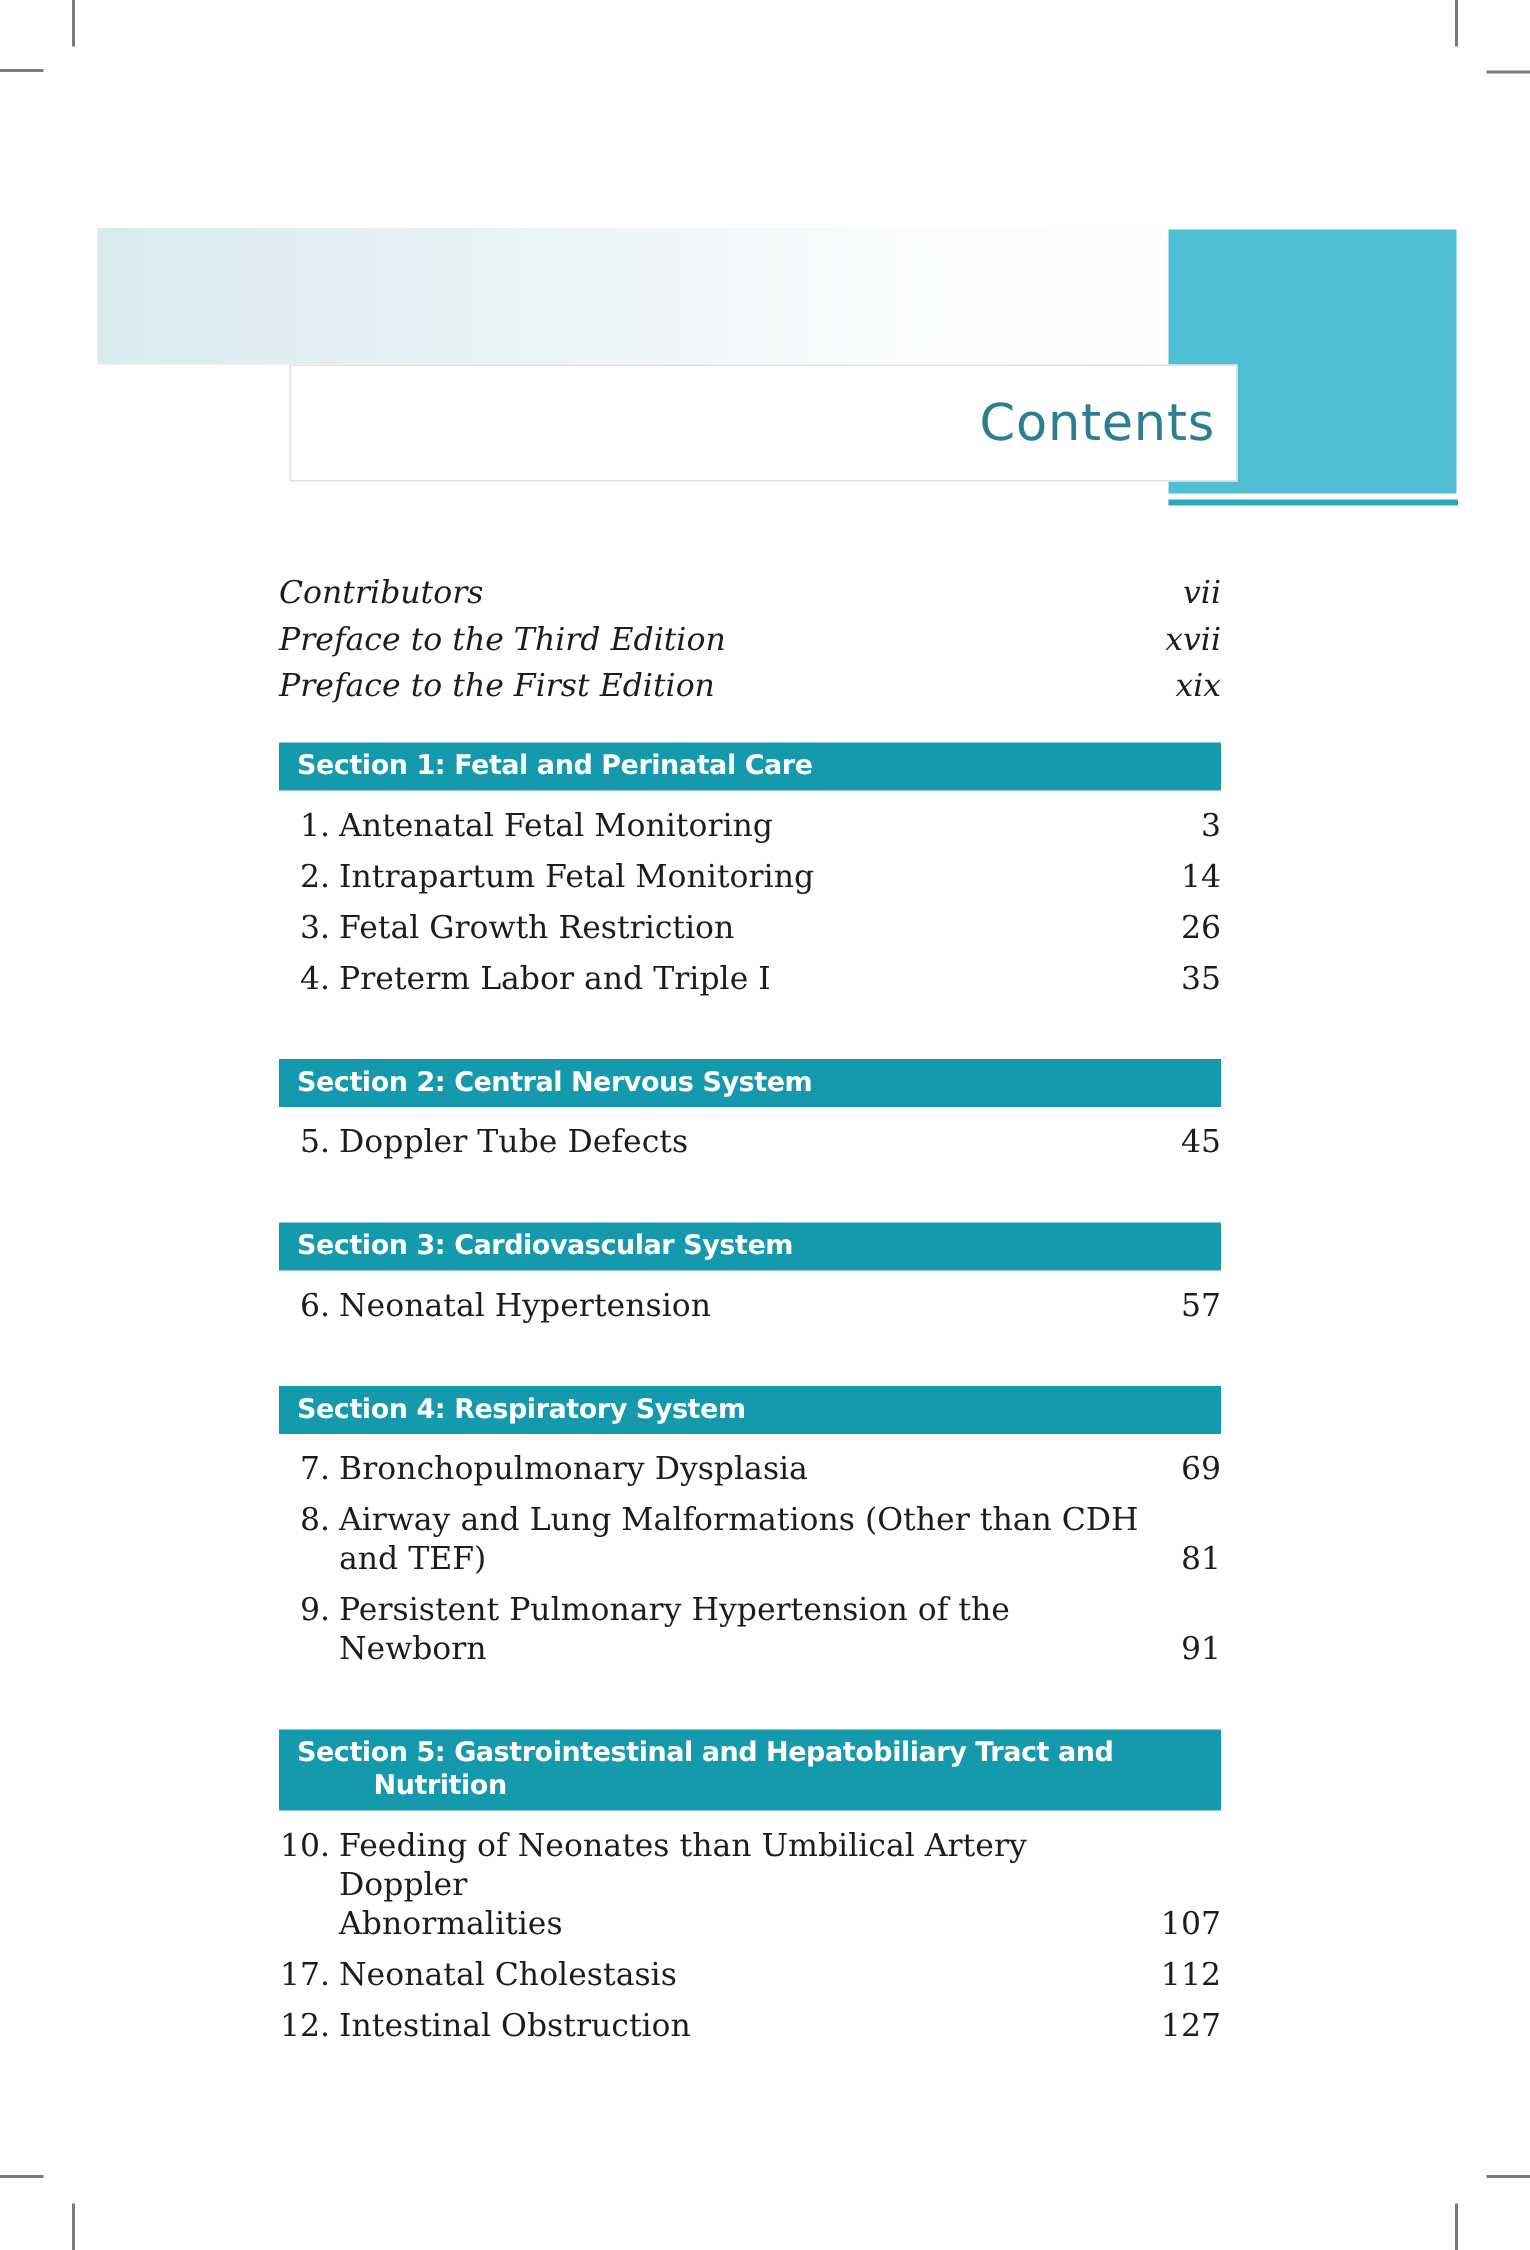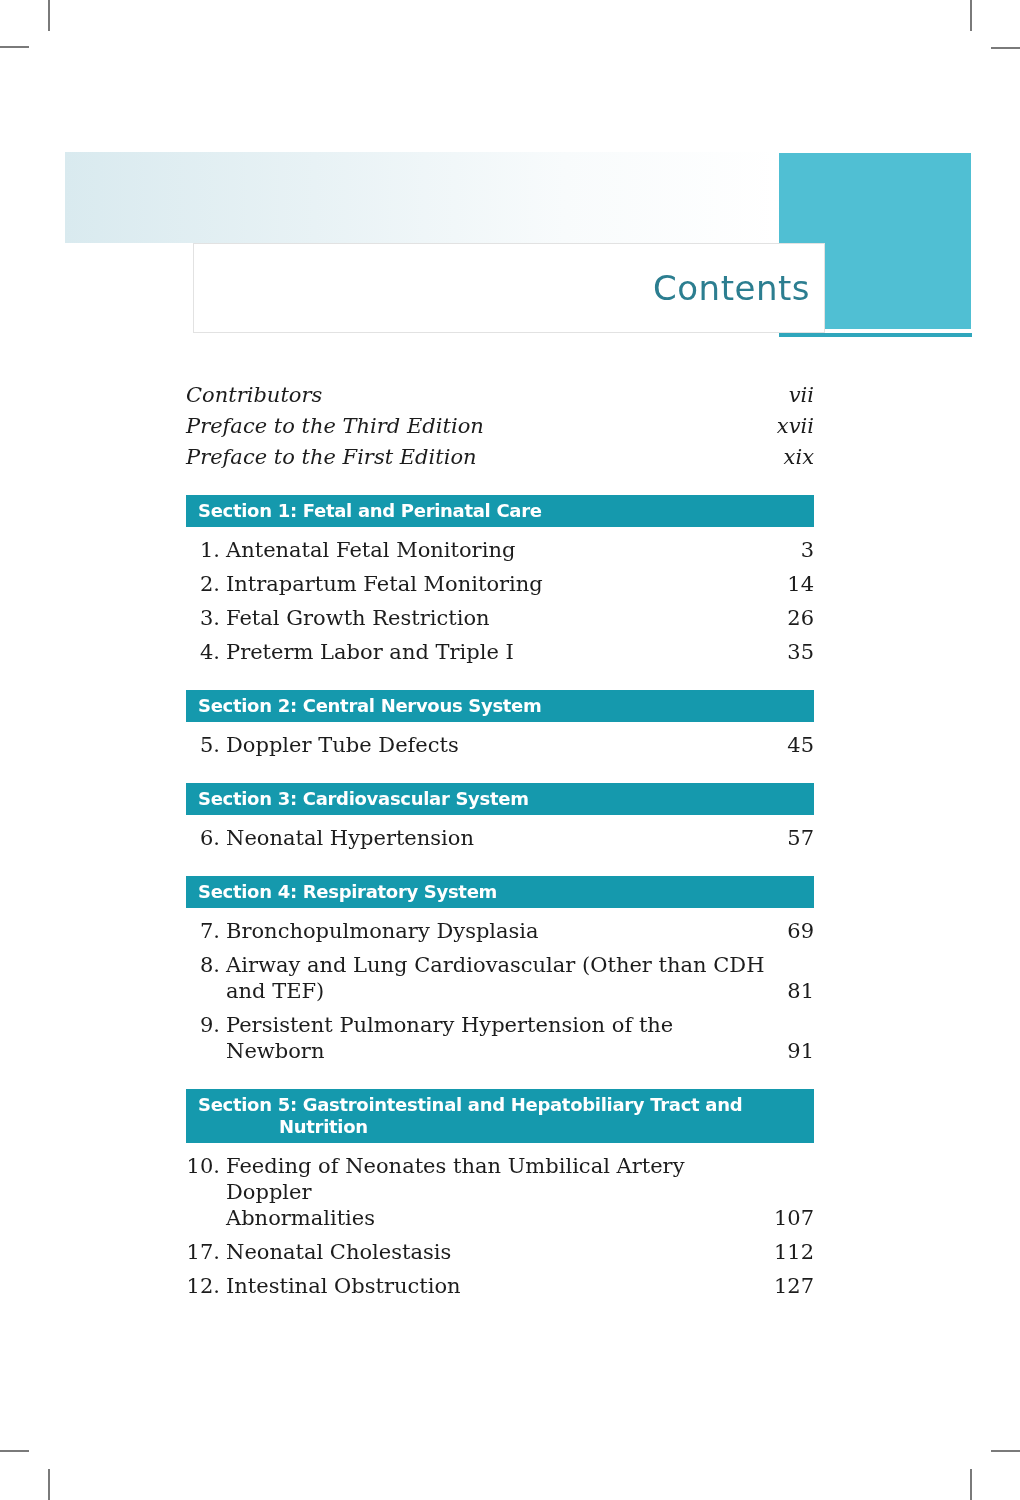--- a/index.html
+++ b/index.html
@@ -18,45 +18,45 @@
   }
   .teal-block{
     position:absolute;left:779px;top:153px;width:192px;height:176px;
     background:#50bfd3;
   }
   .teal-line{
     position:absolute;left:779px;top:333px;width:193px;height:4px;
     background:#2fa6bc;
   }
   .contents-box{
-    position:absolute;left:193px;top:243px;width:632px;height:90px;
+    position:absolute;left:193px;top:243px;width:632px;height:78px;
     background:#ffffff;border:1px solid #e2e2e2;box-sizing:border-box;
     z-index:2;display:flex;align-items:center;justify-content:flex-end;
   }
   .contents-box .title{
     font-family:"DejaVu Sans", sans-serif;font-weight:400;letter-spacing:.5px;
     font-size:34px;color:#2c7e90;padding-right:14px;
   }
   
   .content{position:absolute;left:186px;top:380px;width:628px;z-index:1;}
   .front-matter{margin-bottom:8px;}
   .fm-row{
     display:flex;font-style:italic;font-size:21px;line-height:31px;
   }
   .fm-row .t{flex:1;}
   .fm-row .p{}
-  .section{margin-top:25px;}
+  .section{margin-top:41px;}
   .front-matter + .section{margin-top:22px;}
   .bar{
     background:#1599ad;color:#ffffff;padding:5px 0 5px 0;
     font-family:"DejaVu Sans", sans-serif;font-weight:bold;font-size:18px;
     letter-spacing:-0.3px;line-height:22px;
   }
   .bar .l1{display:block;padding-left:12px;white-space:nowrap;}
-  .bar .l2{display:block;padding-left:93px;white-space:nowrap;}
+  .bar .l2{display:block;padding-left:63px;white-space:nowrap;}
   .chapters{margin-top:10px;}
   .toc-row{
     display:flex;font-size:21px;line-height:26px;margin-bottom:8px;
   }
   .toc-row .num{flex:0 0 34px;text-align:right;margin-right:6px;}
   .toc-row .ttl{flex:1;}
   .toc-row .ttl span{display:block;}
   .toc-row .pg{align-self:flex-end;text-align:right;padding-left:10px;}
 </style>
 </head>
@@ -180,21 +180,21 @@
         <span class="num">7.</span>
         <span class="ttl">
             <span>Bronchopulmonary Dysplasia</span>
             <span></span>
           </span>
         <span class="pg">69</span>
       </div>
       <div class="toc-row">
         <span class="num">8.</span>
         <span class="ttl">
-            <span>Airway and Lung Cardiovascular (Other than CDH</span>
+            <span>Airway and Lung Malformations (Other than CDH</span>
             <span>and TEF)</span>
           </span>
         <span class="pg">81</span>
       </div>
       <div class="toc-row">
         <span class="num">9.</span>
         <span class="ttl">
             <span>Persistent Pulmonary Hypertension of the Newborn</span>
             <span></span>
           </span>

